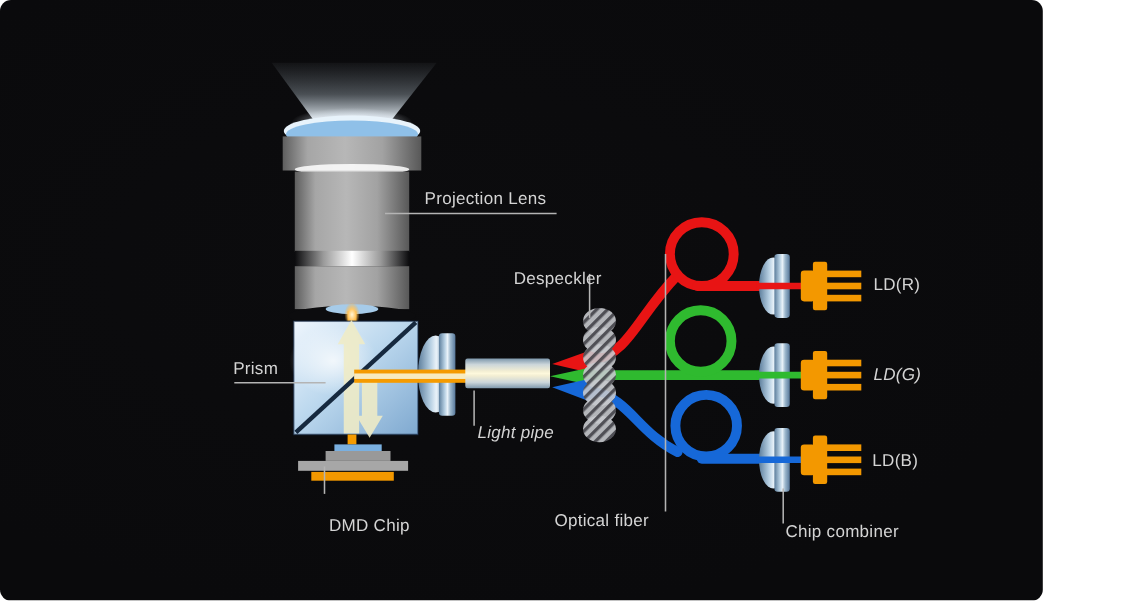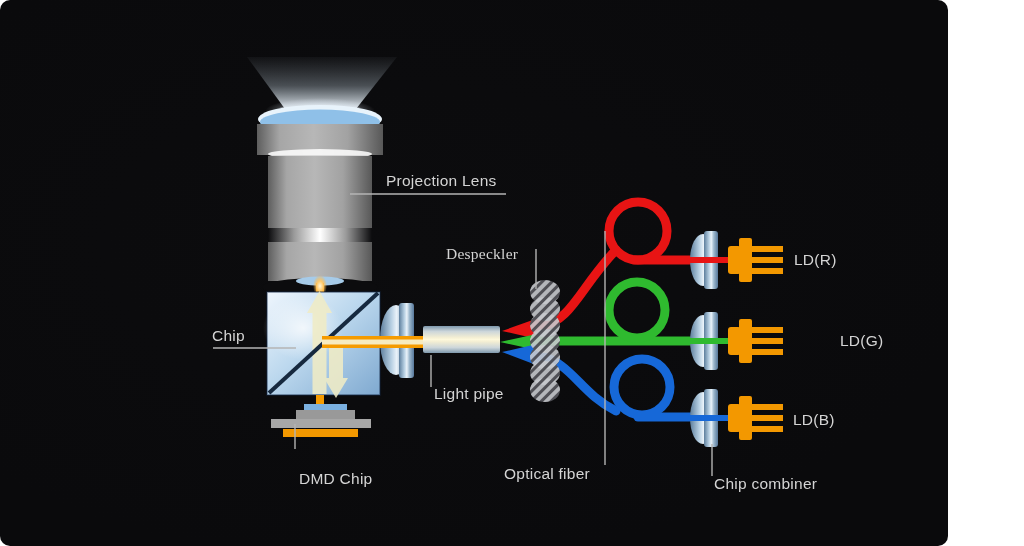--- a/index.html
+++ b/index.html
@@ -195,23 +195,23 @@
       <line x1="213" y1="348" x2="296" y2="348"></line>
       <line x1="295" y1="424" x2="295" y2="449"></line>
       <line x1="431" y1="355" x2="431" y2="387"></line>
       <line x1="536" y1="249" x2="536" y2="289"></line>
       <line x1="605" y1="231" x2="605" y2="465"></line>
       <line x1="712" y1="444" x2="712" y2="476"></line>
     </g>
   </svg>
 
   <div class="label" style="left:386px; top:172px;">Projection Lens</div>
-  <div class="label" style="left:446px; top:245px;font-family:Liberation Serif, serif;">Despeckler</div>
-  <div class="label" style="left:212px; top:327px;">Chip</div>
-  <div class="label" style="left:434px; top:385px;">Light pipe</div>
+  <div class="label" style="left:467px; top:245px;">Despeckler</div>
+  <div class="label" style="left:212px; top:327px;">Prism</div>
+  <div class="label" style="left:434px; top:385px;font-style:italic;">Light pipe</div>
   <div class="label" style="left:299px; top:470px;">DMD Chip</div>
   <div class="label" style="left:504px; top:465px;">Optical fiber</div>
   <div class="label" style="left:714px; top:475px;">Chip combiner</div>
   <div class="label" style="left:794px; top:251px;">LD(R)</div>
-  <div class="label" style="left:840px; top:332px;">LD(G)</div>
+  <div class="label" style="left:794px; top:332px;font-style:italic;">LD(G)</div>
   <div class="label" style="left:793px; top:411px;text-align:center;">LD(B)</div>
 
 </div>
 
 </body></html>

